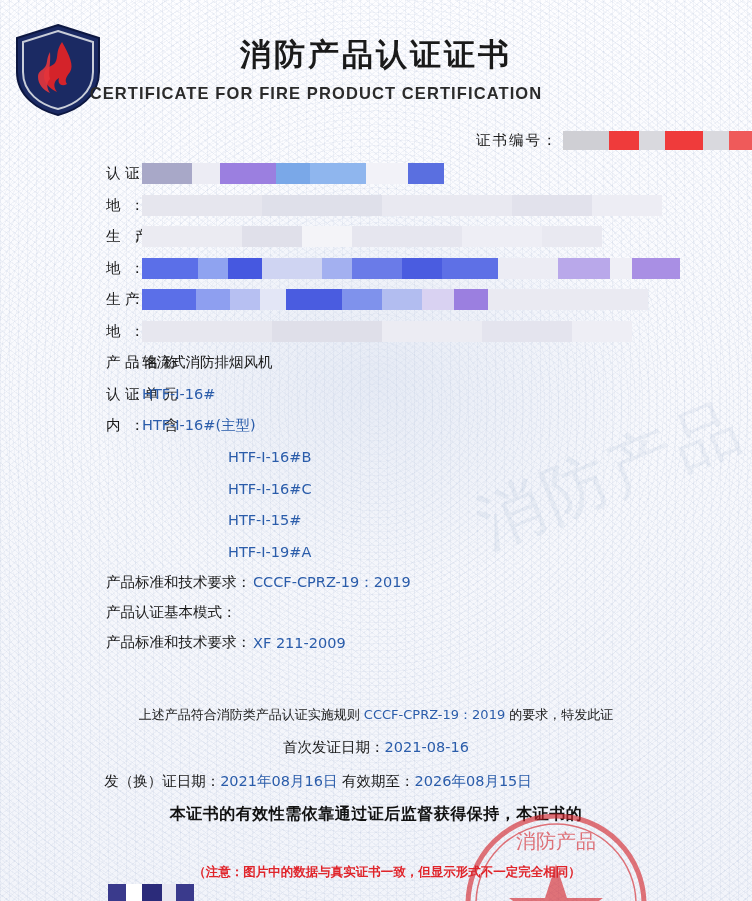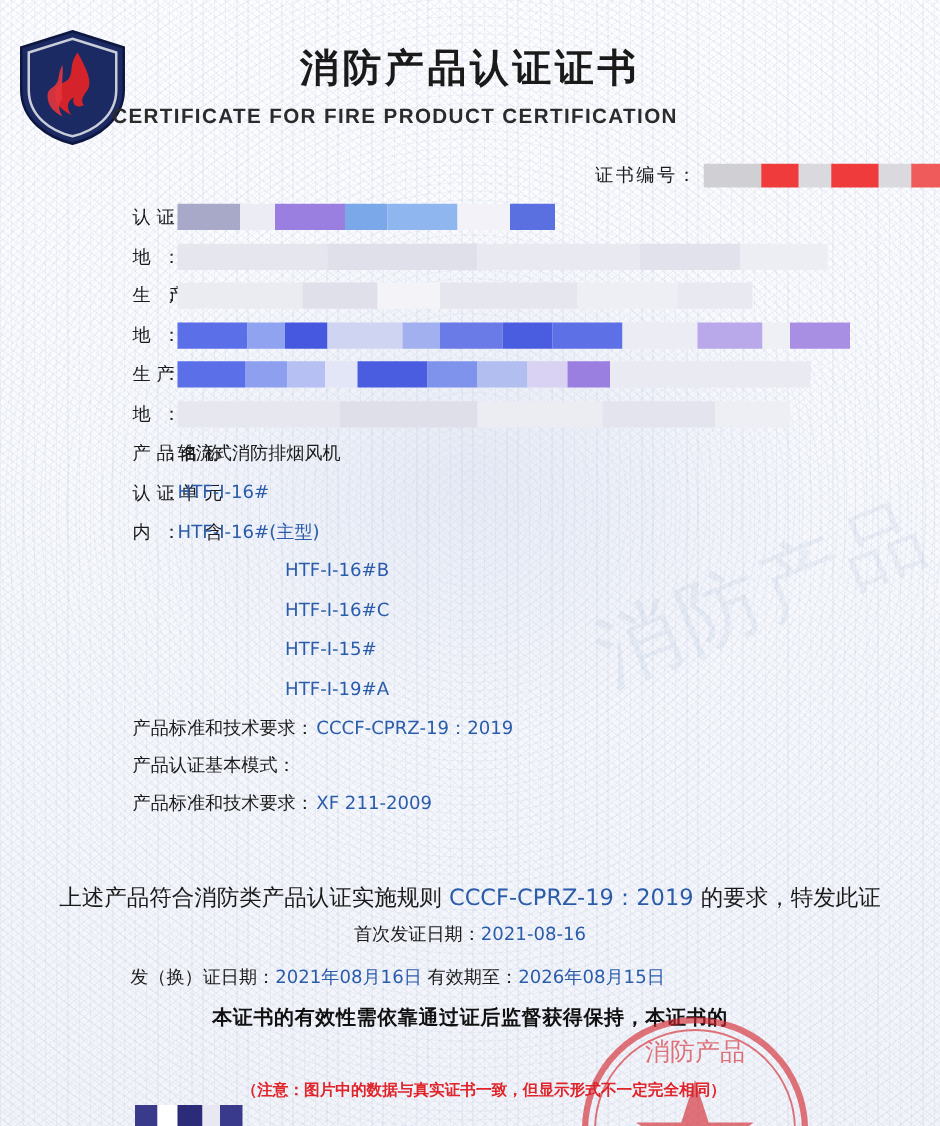--- a/index.html
+++ b/index.html
@@ -157,21 +157,21 @@
     font-family: "DejaVu Sans", "Liberation Sans", sans-serif;
   }
   .rule-row .rv { color: #2a5caa; margin-left: 2px; }
 
   
   .statement {
     position: absolute;
     top: 706px;
     width: 752px;
     text-align: center;
-    font-size: 18px;
+    font-size: 13px;
     color: #1a1a1a;
     font-family: "DejaVu Sans", "Liberation Sans", sans-serif;
   }
   .statement .b { color: #2a5caa; }
   .issue-first {
     position: absolute;
     top: 738px;
     width: 752px;
     text-align: center;
     font-size: 14.5px;

